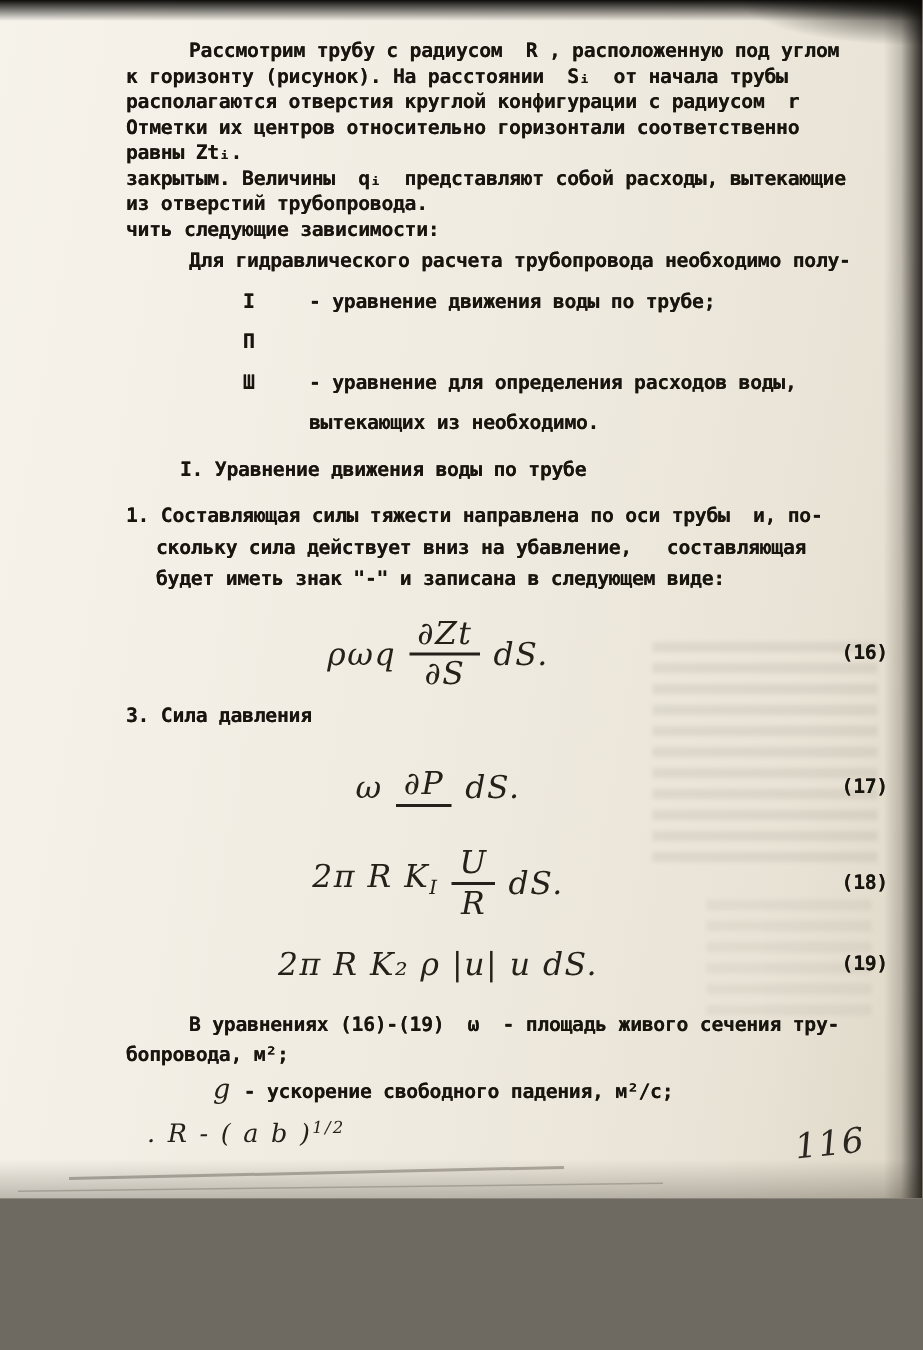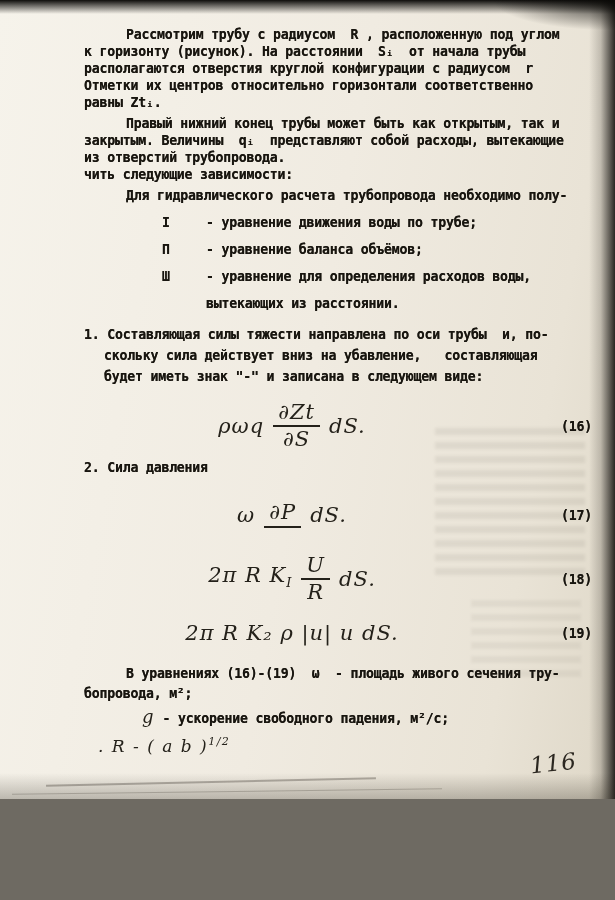--- a/index.html
+++ b/index.html
@@ -77,61 +77,60 @@
   <div class="bleed b2"></div>
 
   <div class="content">
 
     <div class="tline ind">Рассмотрим трубу с радиусом  R , расположенную под углом</div>
     <div class="tline">к горизонту (рисунок). На расстоянии  Sᵢ  от начала трубы</div>
     <div class="tline">располагаются отверстия круглой конфигурации с радиусом  r</div>
     <div class="tline">Отметки их центров относительно горизонтали соответственно</div>
     <div class="tline">равны Ztᵢ.</div>
 
-    <div class="tline ind pgap">Правый нижний конец трубы может быть как открытым, так и</div>
     <div class="tline">закрытым. Величины  qᵢ  представляют собой расходы, вытекающие</div>
     <div class="tline">из отверстий трубопровода.</div>
 
     <div class="tline">чить следующие зависимости:</div>
     <div class="tline ind pgap">Для гидравлического расчета трубопровода необходимо полу-</div>
 
     <div class="list-row">
       <span class="marker">I</span>
       <span class="tline">- уравнение движения воды по трубе;</span>
     </div>
     <div class="list-row">
       <span class="marker">П</span>
-      <span class="tline">- уравнение баланса объёмов;</span>
     </div>
     <div class="list-row">
       <span class="marker">Ш</span>
       <span class="tline">- уравнение для определения расходов воды,</span>
     </div>
-    <div class="tline list-cont">вытекающих из расстоянии.</div>
+    <div class="tline list-cont">вытекающих из необходимо.</div>
 
+    <div class="tline heading">I. Уравнение движения воды по трубе</div>
 
     <div class="numbered">
       <div class="tline">1. Составляющая силы тяжести направлена по оси трубы  и, по-</div>
       <div class="tline cont">скольку сила действует вниз на убавление,   составляющая</div>
       <div class="tline cont">будет иметь знак "-" и записана в следующем виде:</div>
     </div>
 
     <div class="formula-row">
       <span class="f-main">
         <span>ρωq</span>
         <span class="frac">
           <span class="num">∂Zt</span>
           <span class="den">∂S</span>
         </span>
         <span>dS.</span>
       </span>
       <span class="f-tag">(16)</span>
     </div>
 
-    <div class="tline label-line">2. Сила давления</div>
+    <div class="tline label-line">3. Сила давления</div>
 
     <div class="formula-row">
       <span class="f-main">
         <span>ω</span>
         <span class="frac">
           <span class="num">∂P</span>
           <span class="den"></span>
         </span>
         <span>dS.</span>
       </span>

